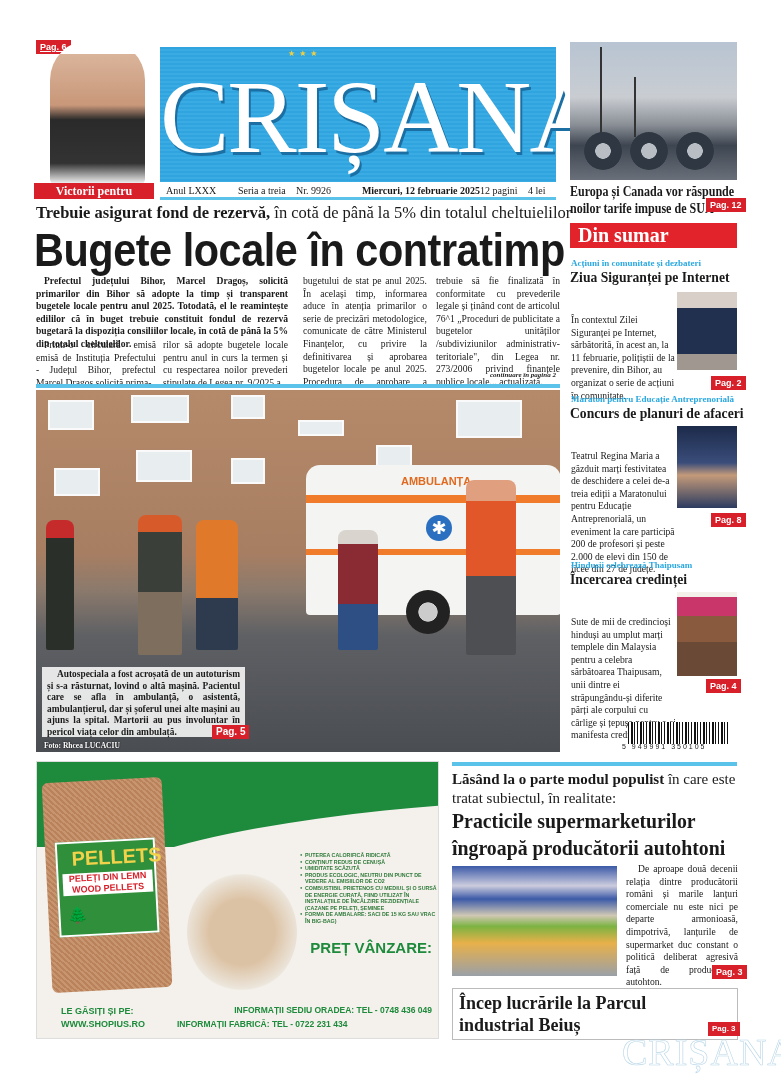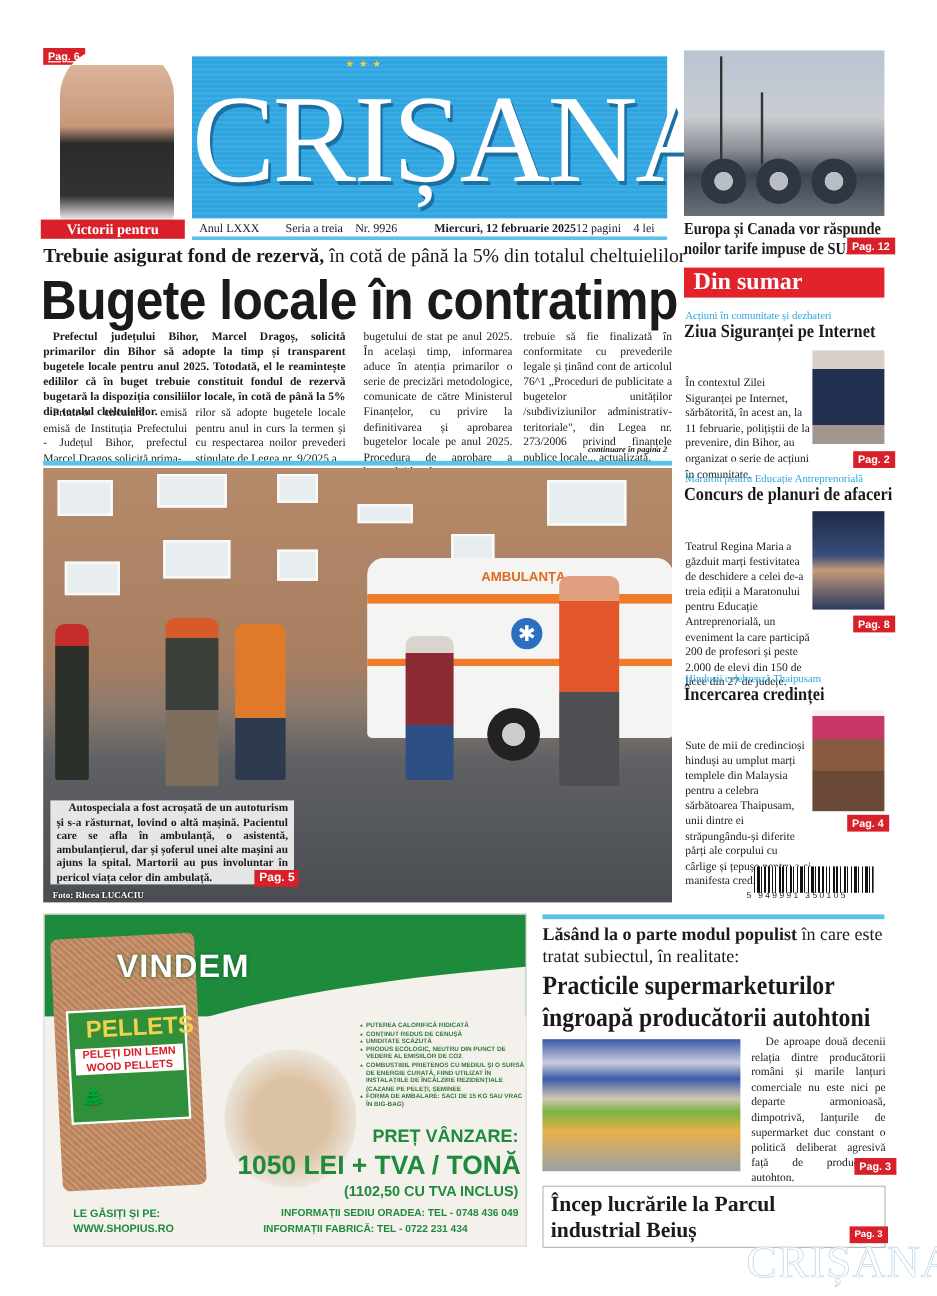--- a/index.html
+++ b/index.html
@@ -49,21 +49,21 @@
   #amb-stripe2 { left: 0; top: 84px; width: 100%; height: 6px; background: #f07b2b; }
   #amb-text { left: 95px; top: 10px; color: #e06a1f; font-family: "Liberation Sans", sans-serif; font-weight: bold; font-size: 11px; }
   #amb-star { left: 120px; top: 50px; width: 26px; height: 26px; border-radius: 50%; background: #2a6fc0; color: #fff; text-align: center; font-size: 18px; line-height: 26px; }
   #wheel { left: 100px; top: 125px; width: 44px; height: 44px; border-radius: 50%; background: radial-gradient(circle,#ccc 0 30%,#222 32%); }
   .person { position: absolute; border-radius: 8px 8px 2px 2px; }
   #caption-box { left: 42px; top: 667px; width: 203px; height: 70px; background: rgba(255,255,255,0.85); padding: 2px 5px; font-size: 9.4px; line-height: 11.6px; font-weight: bold; text-align: justify; text-indent: 10px; }
   #photo-credit { left: 44px; top: 741px; color: #fff; font-size: 7.5px; font-weight: bold; text-shadow: 0 0 2px #000; }
 
   
   #sumar { left: 570px; top: 223px; width: 167px; height: 25px; background: #e2232b; color: #fff; font-family: "Liberation Serif", serif; font-weight: bold; font-size: 20px; line-height: 25px; padding-left: 8px; }
-  .sec-kicker { position: absolute; left: 571px; color: #2aa8e0; font-weight: normal; font-size: 9px; white-space: nowrap; }
+  .sec-kicker { position: absolute; left: 571px; color: #2aa8e0; font-weight: bold; font-size: 9px; white-space: nowrap; }
   .sec-title { position: absolute; left: 570px; font-weight: bold; font-size: 15.5px; white-space: nowrap; transform: scaleX(0.88); transform-origin: left; }
   .sec-body { position: absolute; left: 571px; font-size: 9.6px; line-height: 12.6px; margin-top: 28px; }
   .side-photo { position: absolute; left: 677px; width: 60px; }
   #barcode { left: 628px; top: 722px; width: 100px; height: 22px; background: repeating-linear-gradient(90deg,#111 0 1px,#fff 1px 3px,#111 3px 5px,#fff 5px 6px,#111 6px 7px,#fff 7px 9px); }
   #barcode-num { left: 622px; top: 743px; font-family: "Liberation Sans", sans-serif; font-size: 7px; letter-spacing: 2px; }
 
   
   #ad { left: 36px; top: 761px; width: 403px; height: 278px; background: #f4f1ec; overflow: hidden; border: 1px solid #ddd; }
   #ad-green { left: 0; top: 0; width: 403px; height: 85px; background: #1e8a3c; }
   #ad-wave { left: 60px; top: 55px; width: 360px; height: 60px; background: #f4f1ec; border-radius: 100% 0 0 0 / 100% 0 0 0; transform: rotate(-4deg); }
@@ -73,21 +73,21 @@
   #ad-pellets-sub { left: 4px; top: 30px; width: 90px; background: #fff; color: #d8202a; font-family: "Liberation Sans", sans-serif; font-weight: bold; font-size: 9px; text-align: center; line-height: 11px; }
   #ad-vindem { left: 60px; top: 28px; color: #fff; font-family: "Liberation Sans", sans-serif; font-weight: bold; font-size: 27px; letter-spacing: 1px; text-shadow: 0 0 3px #0a5a22; }
   #ad-peleti { left: 195px; top: 12px; width: 205px; text-align: center; color: #fff; font-family: "Liberation Sans", sans-serif; font-size: 19px; line-height: 22px; }
   #ad-bullets { left: 263px; top: 90px; width: 140px; font-family: "Liberation Sans", sans-serif; font-size: 5.3px; line-height: 6.6px; font-weight: bold; color: #2f7a3a; }
   #ad-bullets li { list-style: none; padding-left: 5px; position: relative; }
   #ad-bullets li::before { content: "●"; position: absolute; left: 0; font-size: 4px; }
   #ad-pret { left: 150px; top: 177px; width: 245px; text-align: right; color: #1e8a3c; font-family: "Liberation Sans", sans-serif; font-weight: bold; font-size: 15px; }
   #ad-price { left: 100px; top: 196px; width: 297px; text-align: right; color: #1e8a3c; font-family: "Liberation Sans", sans-serif; font-weight: bold; font-size: 22px; white-space: nowrap; }
   #ad-tva { left: 150px; top: 224px; width: 245px; text-align: right; color: #1e8a3c; font-family: "Liberation Sans", sans-serif; font-weight: bold; font-size: 12px; }
   #ad-info1 { left: 140px; top: 243px; width: 255px; text-align: right; color: #1e8a3c; font-family: "Liberation Sans", sans-serif; font-weight: bold; font-size: 8.5px; white-space: nowrap; }
-  #ad-info2 { left: 140px; top: 257px; width: 255px; text-align: center; color: #1e8a3c; font-family: "Liberation Sans", sans-serif; font-weight: bold; font-size: 8.5px; white-space: nowrap; }
+  #ad-info2 { left: 140px; top: 257px; width: 255px; text-align: left; color: #1e8a3c; font-family: "Liberation Sans", sans-serif; font-weight: bold; font-size: 8.5px; white-space: nowrap; }
   #ad-web { left: 24px; top: 243px; color: #1e8a3c; font-family: "Liberation Sans", sans-serif; font-weight: bold; font-size: 9px; line-height: 13px; }
 
   
   #super-rule { left: 452px; top: 762px; width: 285px; }
   #super-kicker { left: 452px; top: 770px; width: 290px; font-size: 15px; line-height: 19px; }
   #super-title { left: 452px; top: 807px; width: 300px; font-weight: bold; font-size: 22px; line-height: 27px; transform: scaleX(0.9); transform-origin: left; white-space: nowrap; }
   #super-photo { left: 452px; top: 866px; width: 165px; height: 110px; background: linear-gradient(180deg,#3c5aa8 0%,#ccd 18%,#3c5aa8 30%,#d0c8b4 45%,#7cb342 55%,#e8b04a 70%,#9aa0a8 100%); }
   #super-body { left: 626px; top: 863px; width: 112px; font-size: 9.6px; line-height: 12.6px; text-align: justify; text-indent: 12px; }
 
   #beius-box { left: 452px; top: 988px; width: 286px; height: 52px; border: 1px solid #bbb; padding: 3px 6px; font-weight: bold; font-size: 18px; line-height: 22px; }
@@ -190,32 +190,29 @@
   <div class="abs" id="ad-green"></div>
   <div class="abs" id="ad-wave"></div>
   <div class="abs" id="ad-bag">
     <div class="abs" id="ad-bag-label">
       <div class="abs" id="ad-pellets">PELLETS</div>
       <div class="abs" id="ad-pellets-sub">PELEȚI DIN LEMN WOOD PELLETS</div>
       <div class="abs" style="left:8px;top:62px;color:#fff;font-size:16px;">🌲</div>
     </div>
   </div>
   <div class="abs" style="left:150px;top:110px;width:110px;height:120px;border-radius:50%;background:radial-gradient(circle,#dcc2a4 0 40%,#ece6dc 70%,transparent 72%);"></div>
-  <div class="abs" id="ad-vindem">VINDEM</div>
   <ul class="abs" id="ad-bullets">
     <li>PUTEREA CALORIFICĂ RIDICATĂ</li>
     <li>CONȚINUT REDUS DE CENUȘĂ</li>
     <li>UMIDITATE SCĂZUTĂ</li>
     <li>PRODUS ECOLOGIC, NEUTRU DIN PUNCT DE VEDERE AL EMISIILOR DE CO2</li>
     <li>COMBUSTIBIL PRIETENOS CU MEDIUL ȘI O SURSĂ DE ENERGIE CURATĂ, FIIND UTILIZAT ÎN INSTALAȚIILE DE ÎNCĂLZIRE REZIDENȚIALE (CAZANE PE PELEȚI, ȘEMINEE</li>
     <li>FORMA DE AMBALARE: SACI DE 15 KG SAU VRAC ÎN BIG-BAG)</li>
   </ul>
   <div class="abs" id="ad-pret">PREȚ VÂNZARE:</div>
-  <div class="abs" id="ad-price">1050 LEI + TVA / TONĂ</div>
-  <div class="abs" id="ad-tva">(1102,50 CU TVA INCLUS)</div>
   <div class="abs" id="ad-info1">INFORMAȚII SEDIU ORADEA: TEL - 0748 436 049</div>
   <div class="abs" id="ad-info2">INFORMAȚII FABRICĂ: TEL - 0722 231 434</div>
   <div class="abs" id="ad-web">
     <div>LE GĂSIȚI ȘI PE:</div>
     <div>WWW.SHOPIUS.RO</div>
   </div>
 </div>
 
 <div class="blue-rule" id="super-rule"></div>
 <div class="abs" id="super-kicker"><b>Lăsând la o parte modul populist</b><span> în care este tratat subiectul, în realitate:</span></div>

